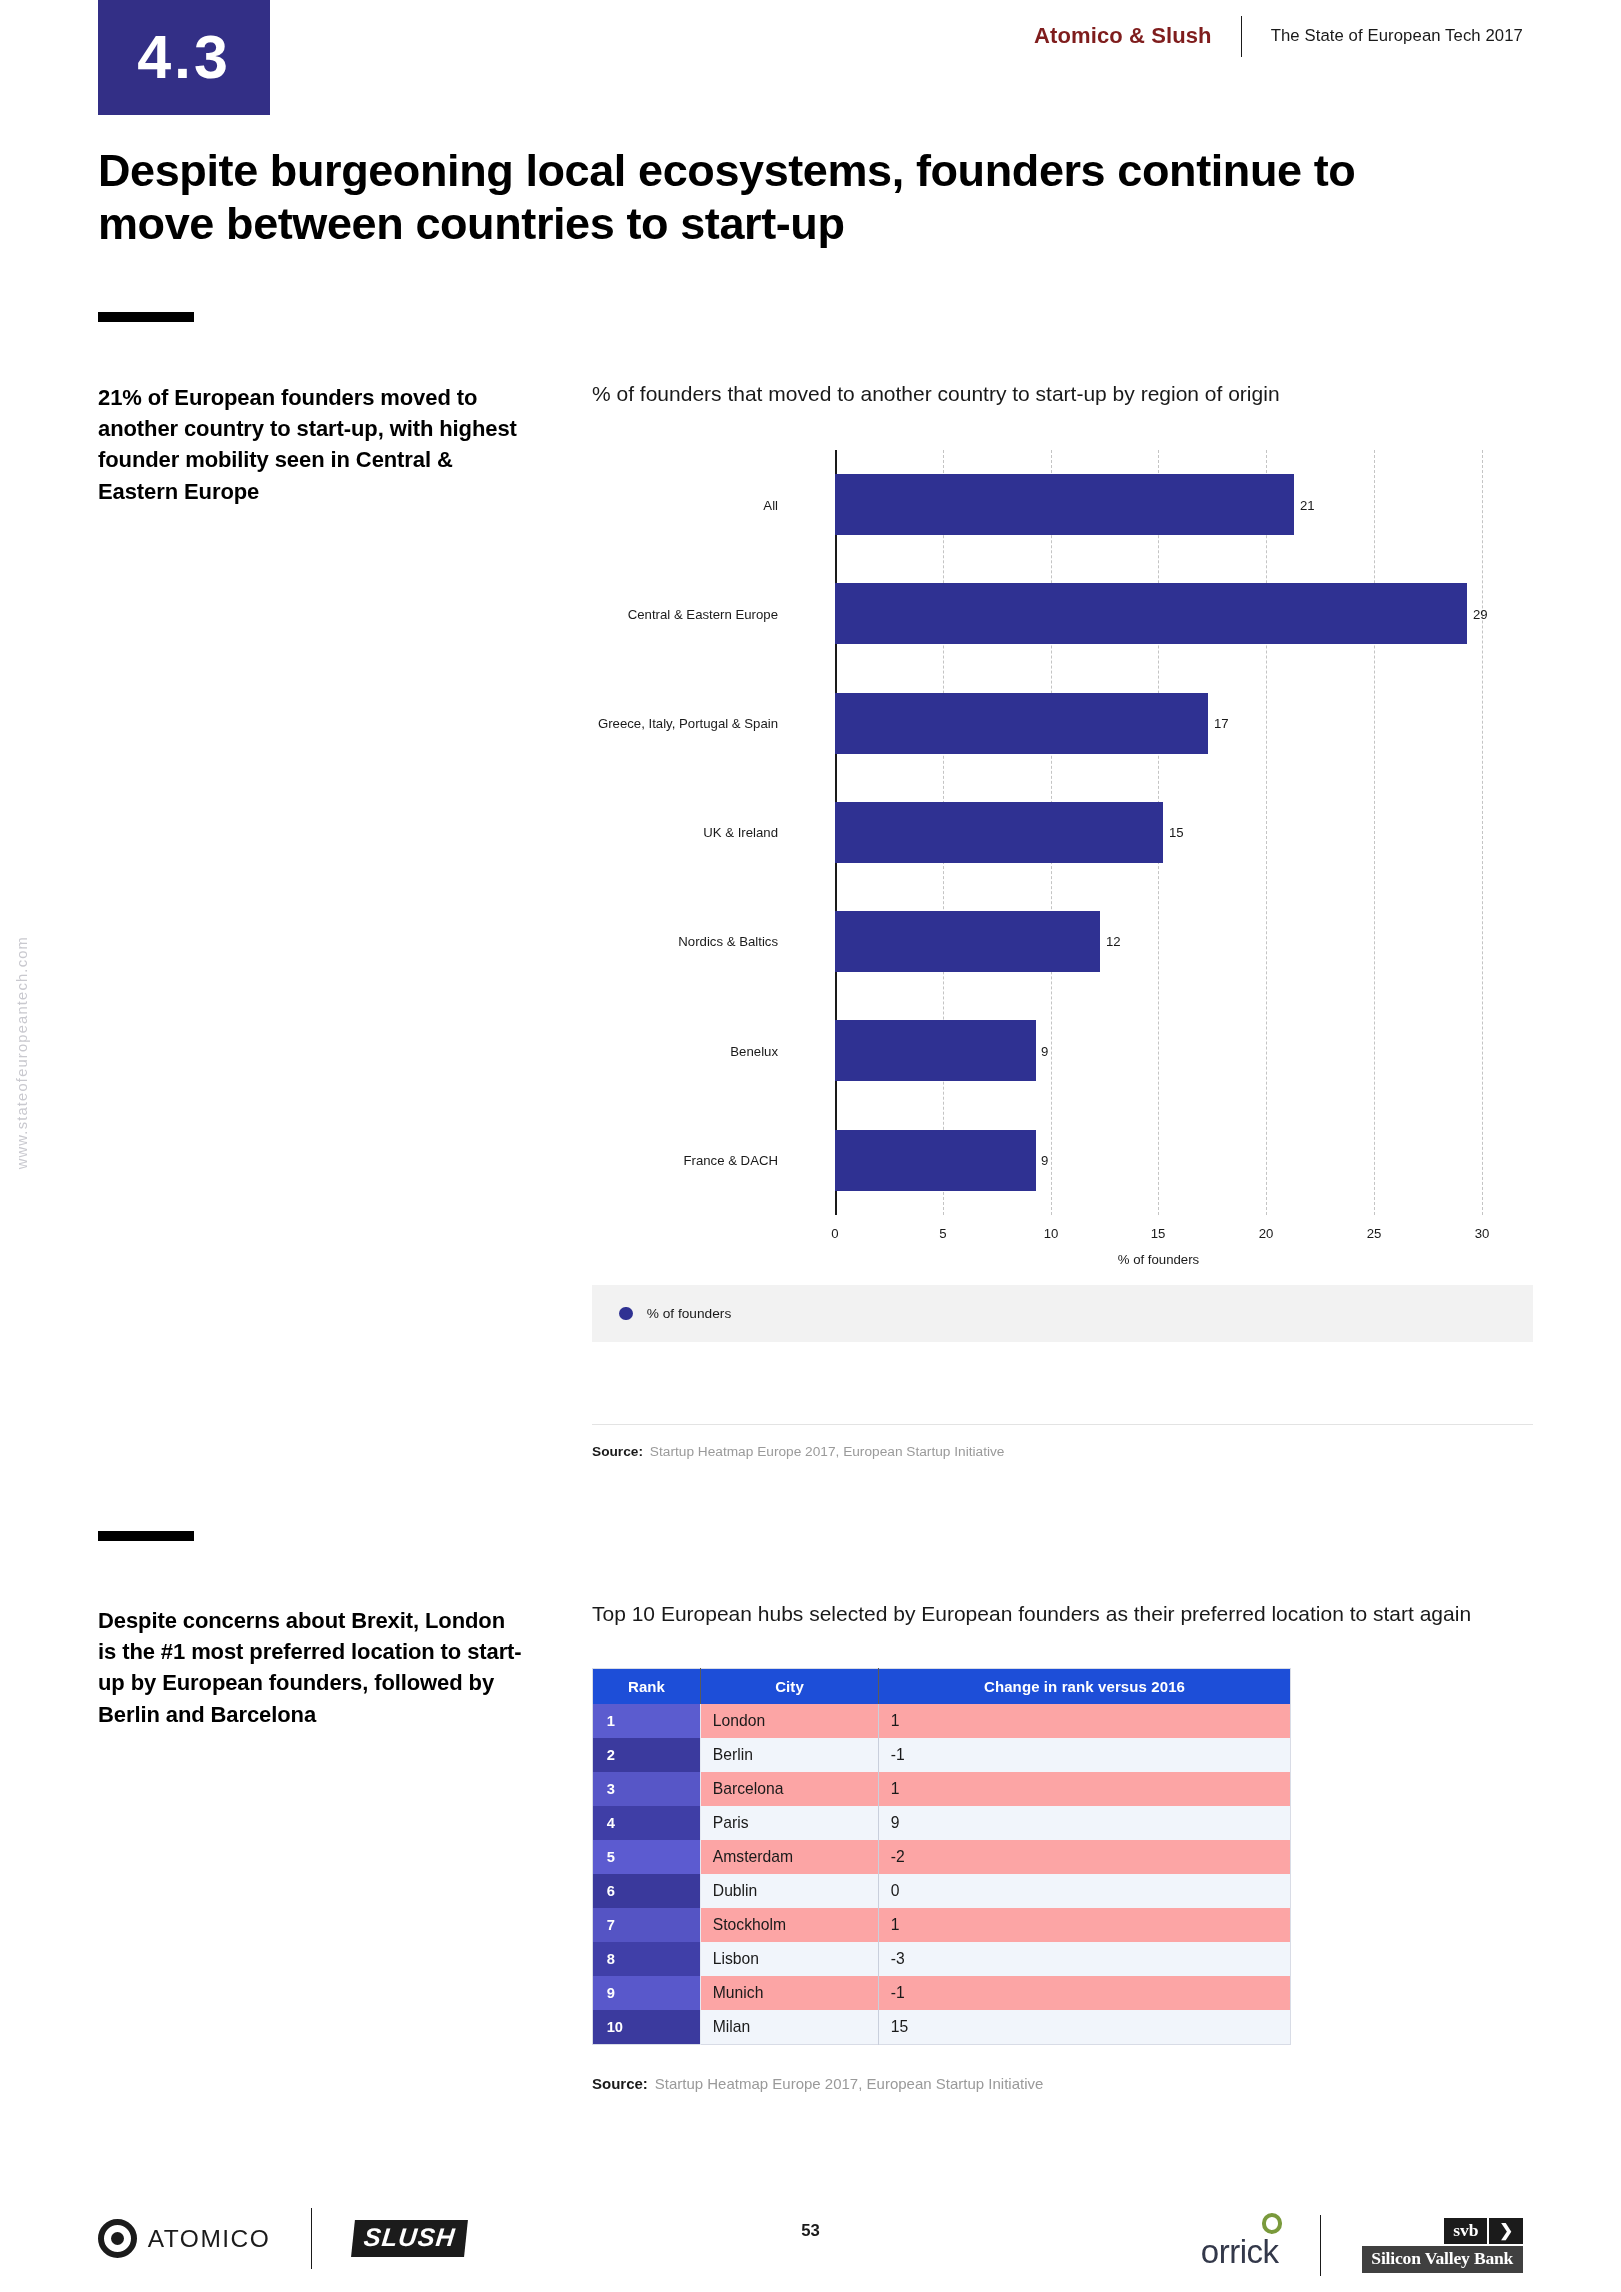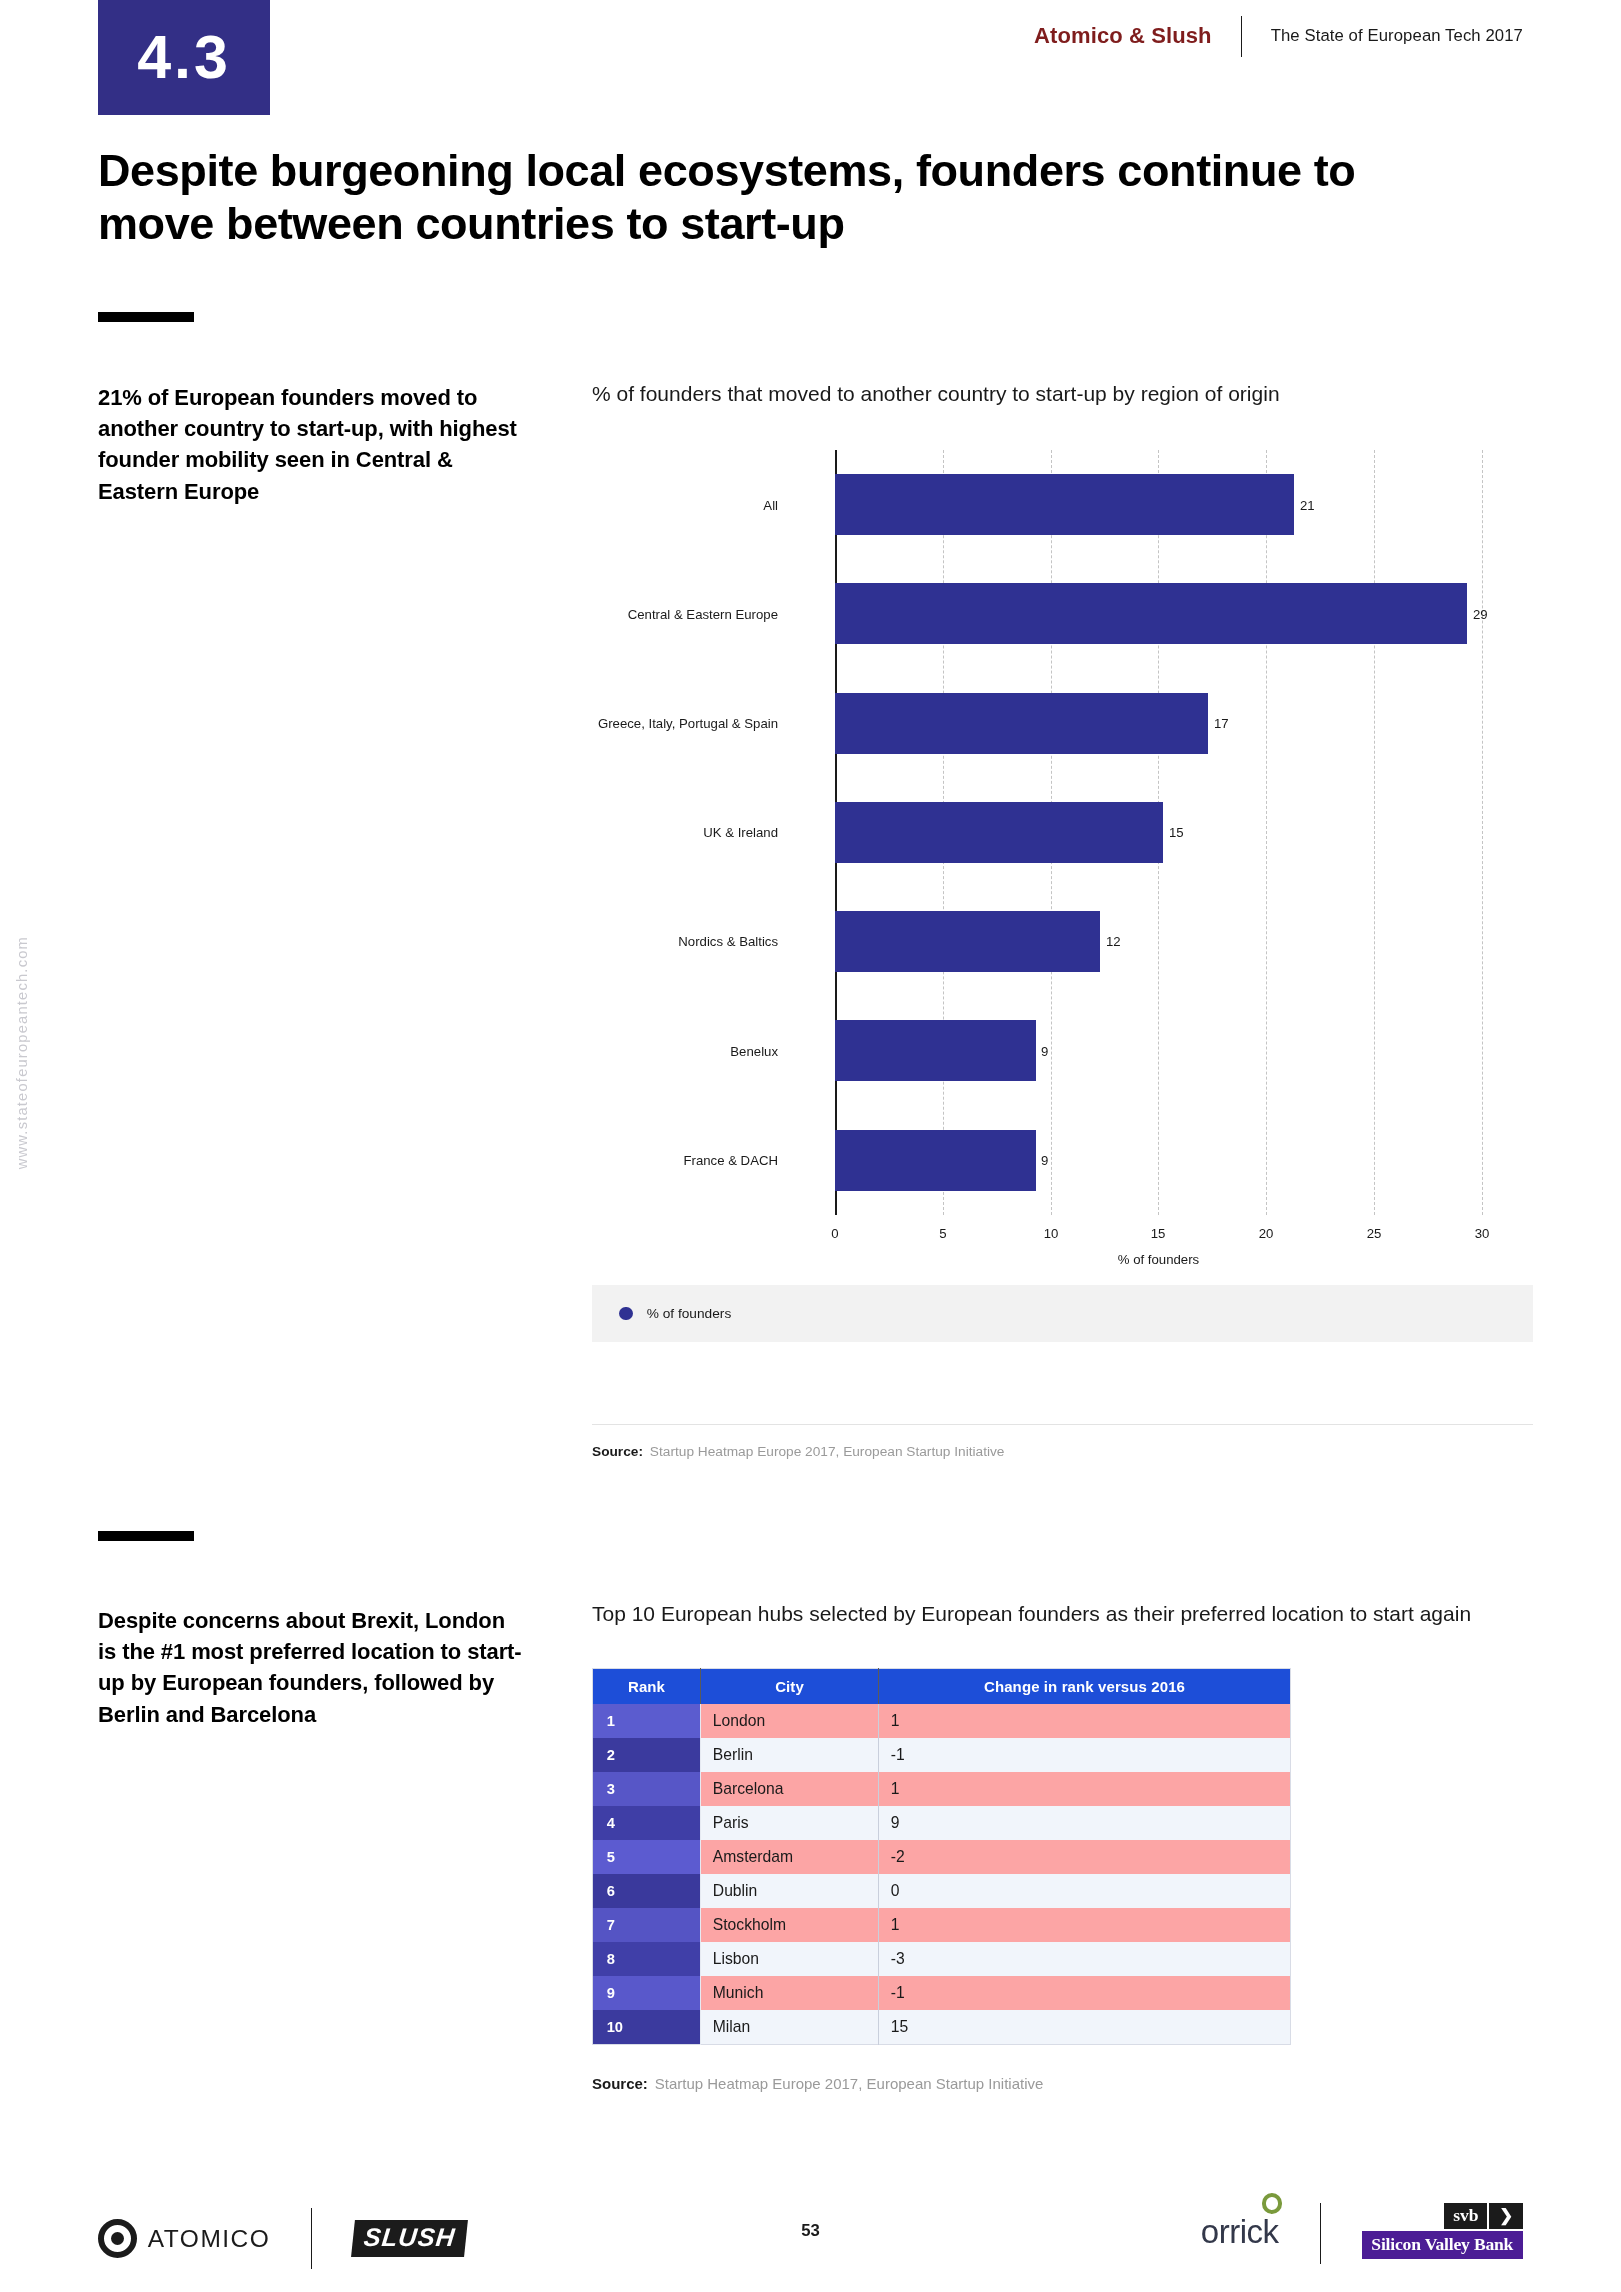--- a/index.html
+++ b/index.html
@@ -326,22 +326,22 @@
     transform: skewX(-6deg);
   }
   .pageno {
     position: absolute;
     left: 0; top: 17.6px; width: 1621px;
     text-align: center;
     font-size: 16.7px; font-weight: bold; color: #1a1a1a;
   }
   .f-right {
     position: absolute;
-    right: 98px; top: 0;
-    display: flex; align-items: flex-start; height: 71px;
+    right: 98px; top: 7px;
+    display: flex; align-items: center; height: 71px;
   }
   .orrick {
     position: relative;
     font-size: 33px; color: #33384a;
     letter-spacing: -0.5px; line-height: 1;
     padding-top: 11.8px;
   }
   .orrick-o {
     position: absolute;
     right: -3.9px; top: -9.8px;
@@ -358,21 +358,21 @@
     font-family: "Liberation Serif", serif;
   }
   .svb-chev {
     background: #1b1b1b; color: #fff;
     font-size: 16.7px; font-weight: bold;
     padding: 2px 9.8px 2.9px 9.8px;
     margin-left: 2px;
     display: flex; align-items: center;
   }
   .svb-bot {
-    background: #4c1d95; color: #fff;
+    background: #404040; color: #fff;
     font-size: 17.6px; font-weight: bold;
     padding: 2.9px 9.8px 3.9px 9.8px;
     margin-top: 2px;
     font-family: "Liberation Serif", serif;
     letter-spacing: -0.2px;
   }
 </style>
 </head>
 <body>
 

